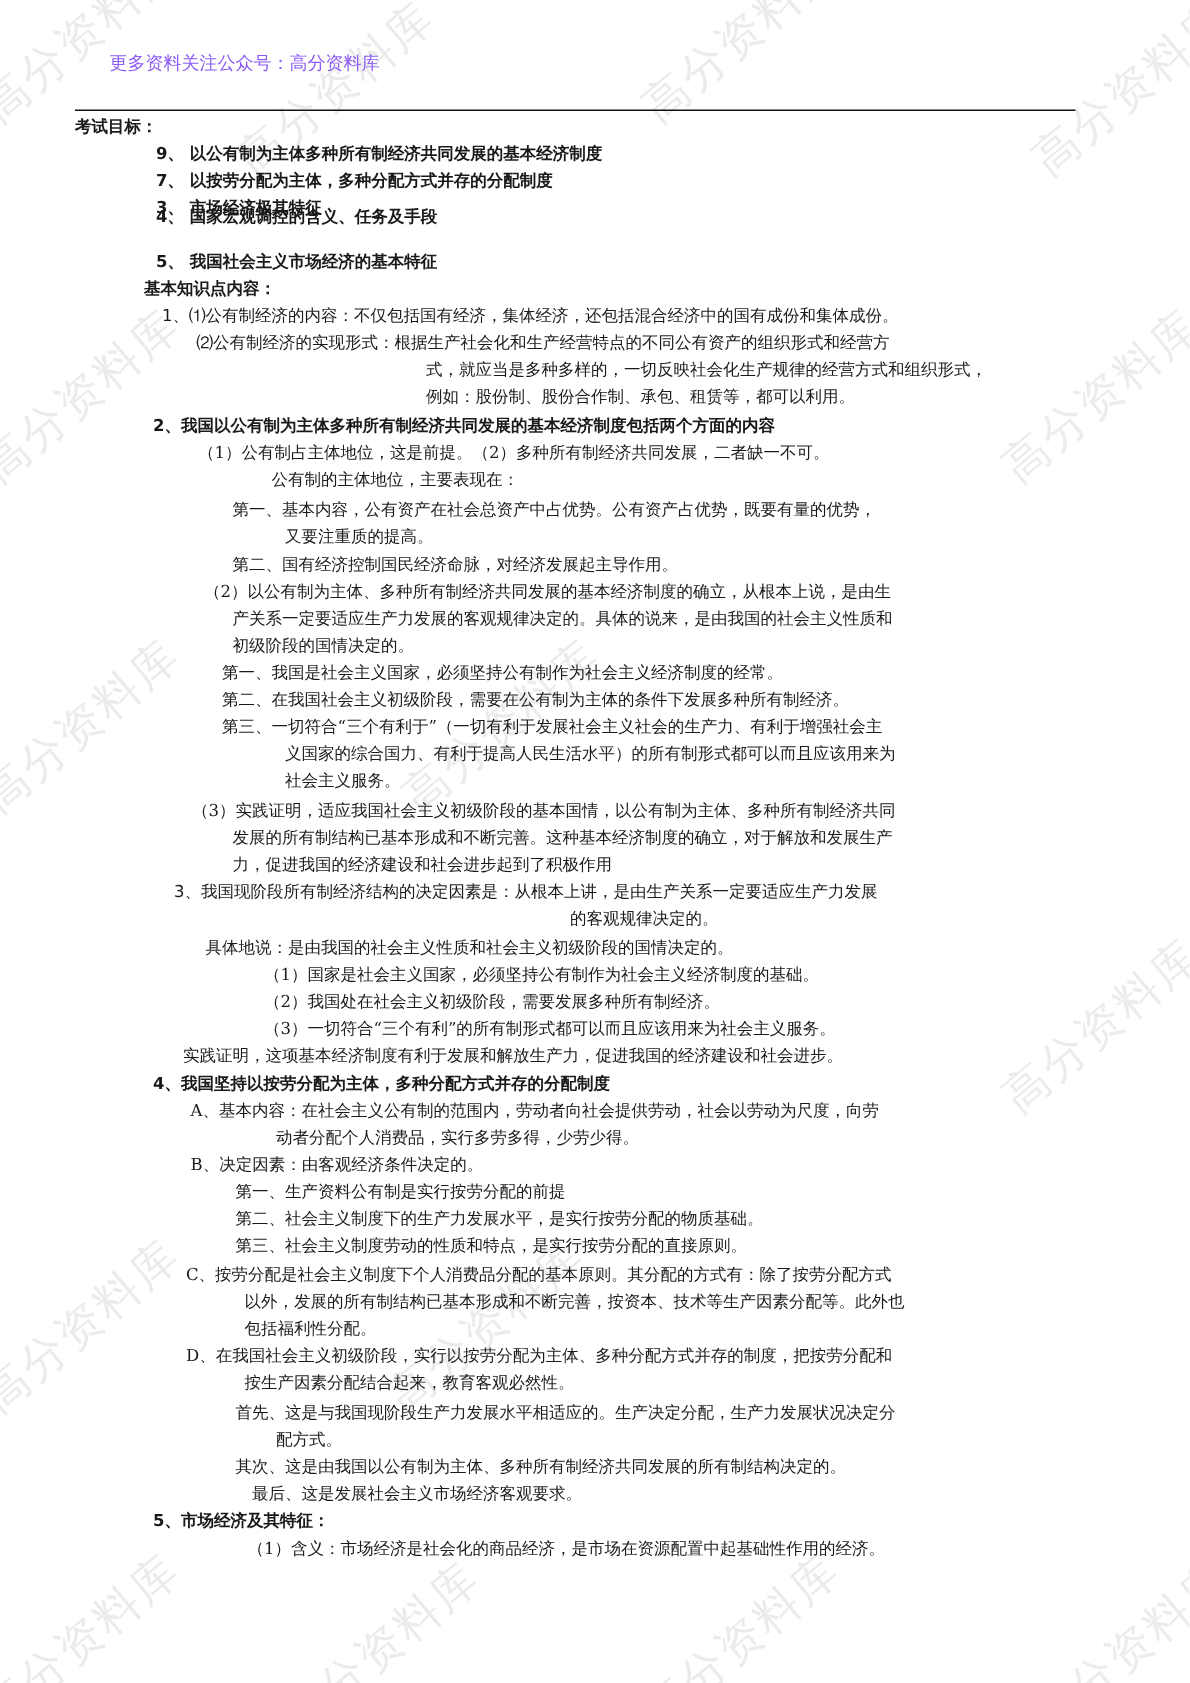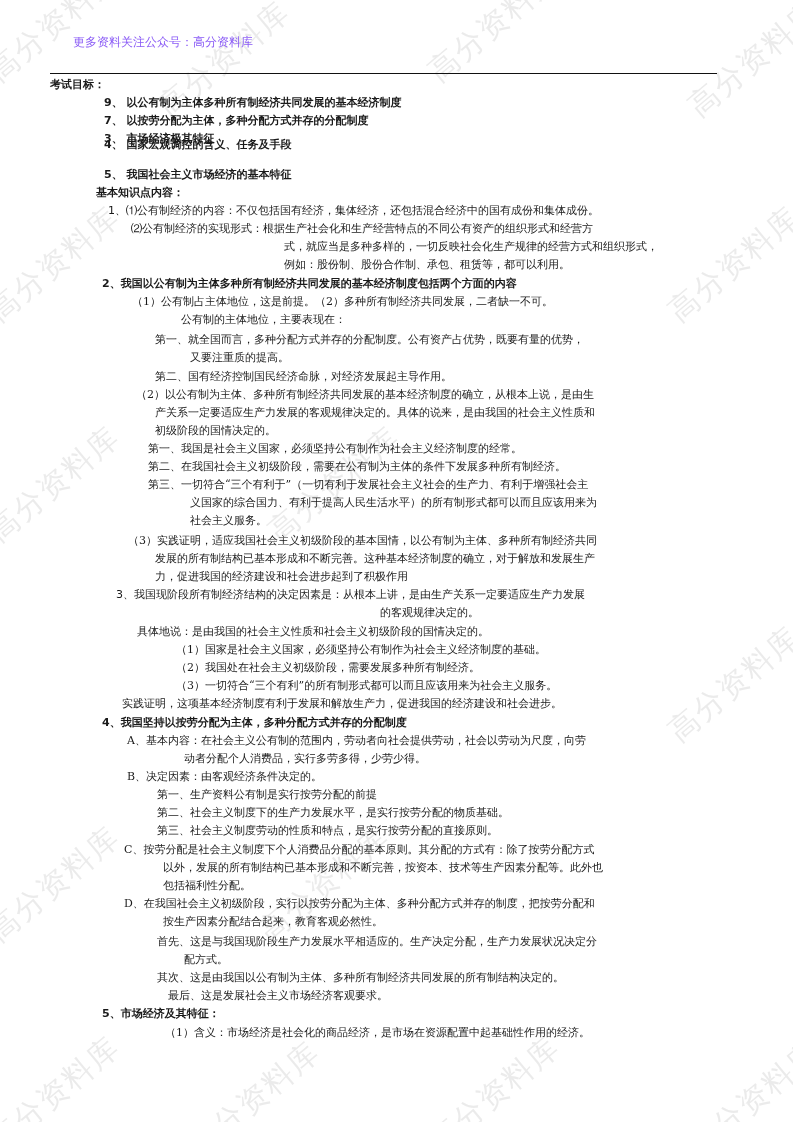--- a/index.html
+++ b/index.html
@@ -53,21 +53,21 @@
   </div>
   <div class="ln" style="left:131px; top:220px;">
     <span class="bold-lead">⑵公有制经济的实现形式：</span><span>根据生产社会化和生产经营特点的不同公有资产的组织形式和经营方</span>
   </div>
   <div class="ln" style="left:284px; top:238px;">式，就应当是多种多样的，一切反映社会化生产规律的经营方式和组织形式，</div>
   <div class="ln" style="left:284px; top:256px;">例如：股份制、股份合作制、承包、租赁等，都可以利用。</div>
 
   <div class="ln b" style="left:102px; top:275px;">2、我国以公有制为主体多种所有制经济共同发展的基本经济制度包括两个方面的内容</div>
   <div class="ln" style="left:132px; top:293px;">（1）公有制占主体地位，这是前提。（2）多种所有制经济共同发展，二者缺一不可。</div>
   <div class="ln" style="left:181px; top:311px;">公有制的主体地位，主要表现在：</div>
-  <div class="ln" style="left:155px; top:331px;">第一、就全国而言，多种分配方式并存的分配制度。公有资产占优势，既要有量的优势，</div>
+  <div class="ln" style="left:155px; top:331px;">第一、基本内容，公有资产在社会总资产中占优势。公有资产占优势，既要有量的优势，</div>
   <div class="ln" style="left:190px; top:349px;">又要注重质的提高。</div>
   <div class="ln" style="left:155px; top:368px;">第二、国有经济控制国民经济命脉，对经济发展起主导作用。</div>
   <div class="ln" style="left:136px; top:386px;text-align:center;">（2）以公有制为主体、多种所有制经济共同发展的基本经济制度的确立，从根本上说，是由生</div>
   <div class="ln" style="left:155px; top:404px;">产关系一定要适应生产力发展的客观规律决定的。具体的说来，是由我国的社会主义性质和</div>
   <div class="ln" style="left:155px; top:422px;">初级阶段的国情决定的。</div>
   <div class="ln" style="left:148px; top:440px;">第一、我国是社会主义国家，必须坚持公有制作为社会主义经济制度的经常。</div>
   <div class="ln" style="left:148px; top:458px;">第二、在我国社会主义初级阶段，需要在公有制为主体的条件下发展多种所有制经济。</div>
   <div class="ln" style="left:190px; top:494px;">义国家的综合国力、有利于提高人民生活水平）的所有制形式都可以而且应该用来为</div>
   <div class="ln" style="left:148px; top:476px;">第三、一切符合“三个有利于”（一切有利于发展社会主义社会的生产力、有利于增强社会主</div>
   <div class="ln" style="left:190px; top:512px;">社会主义服务。</div>

